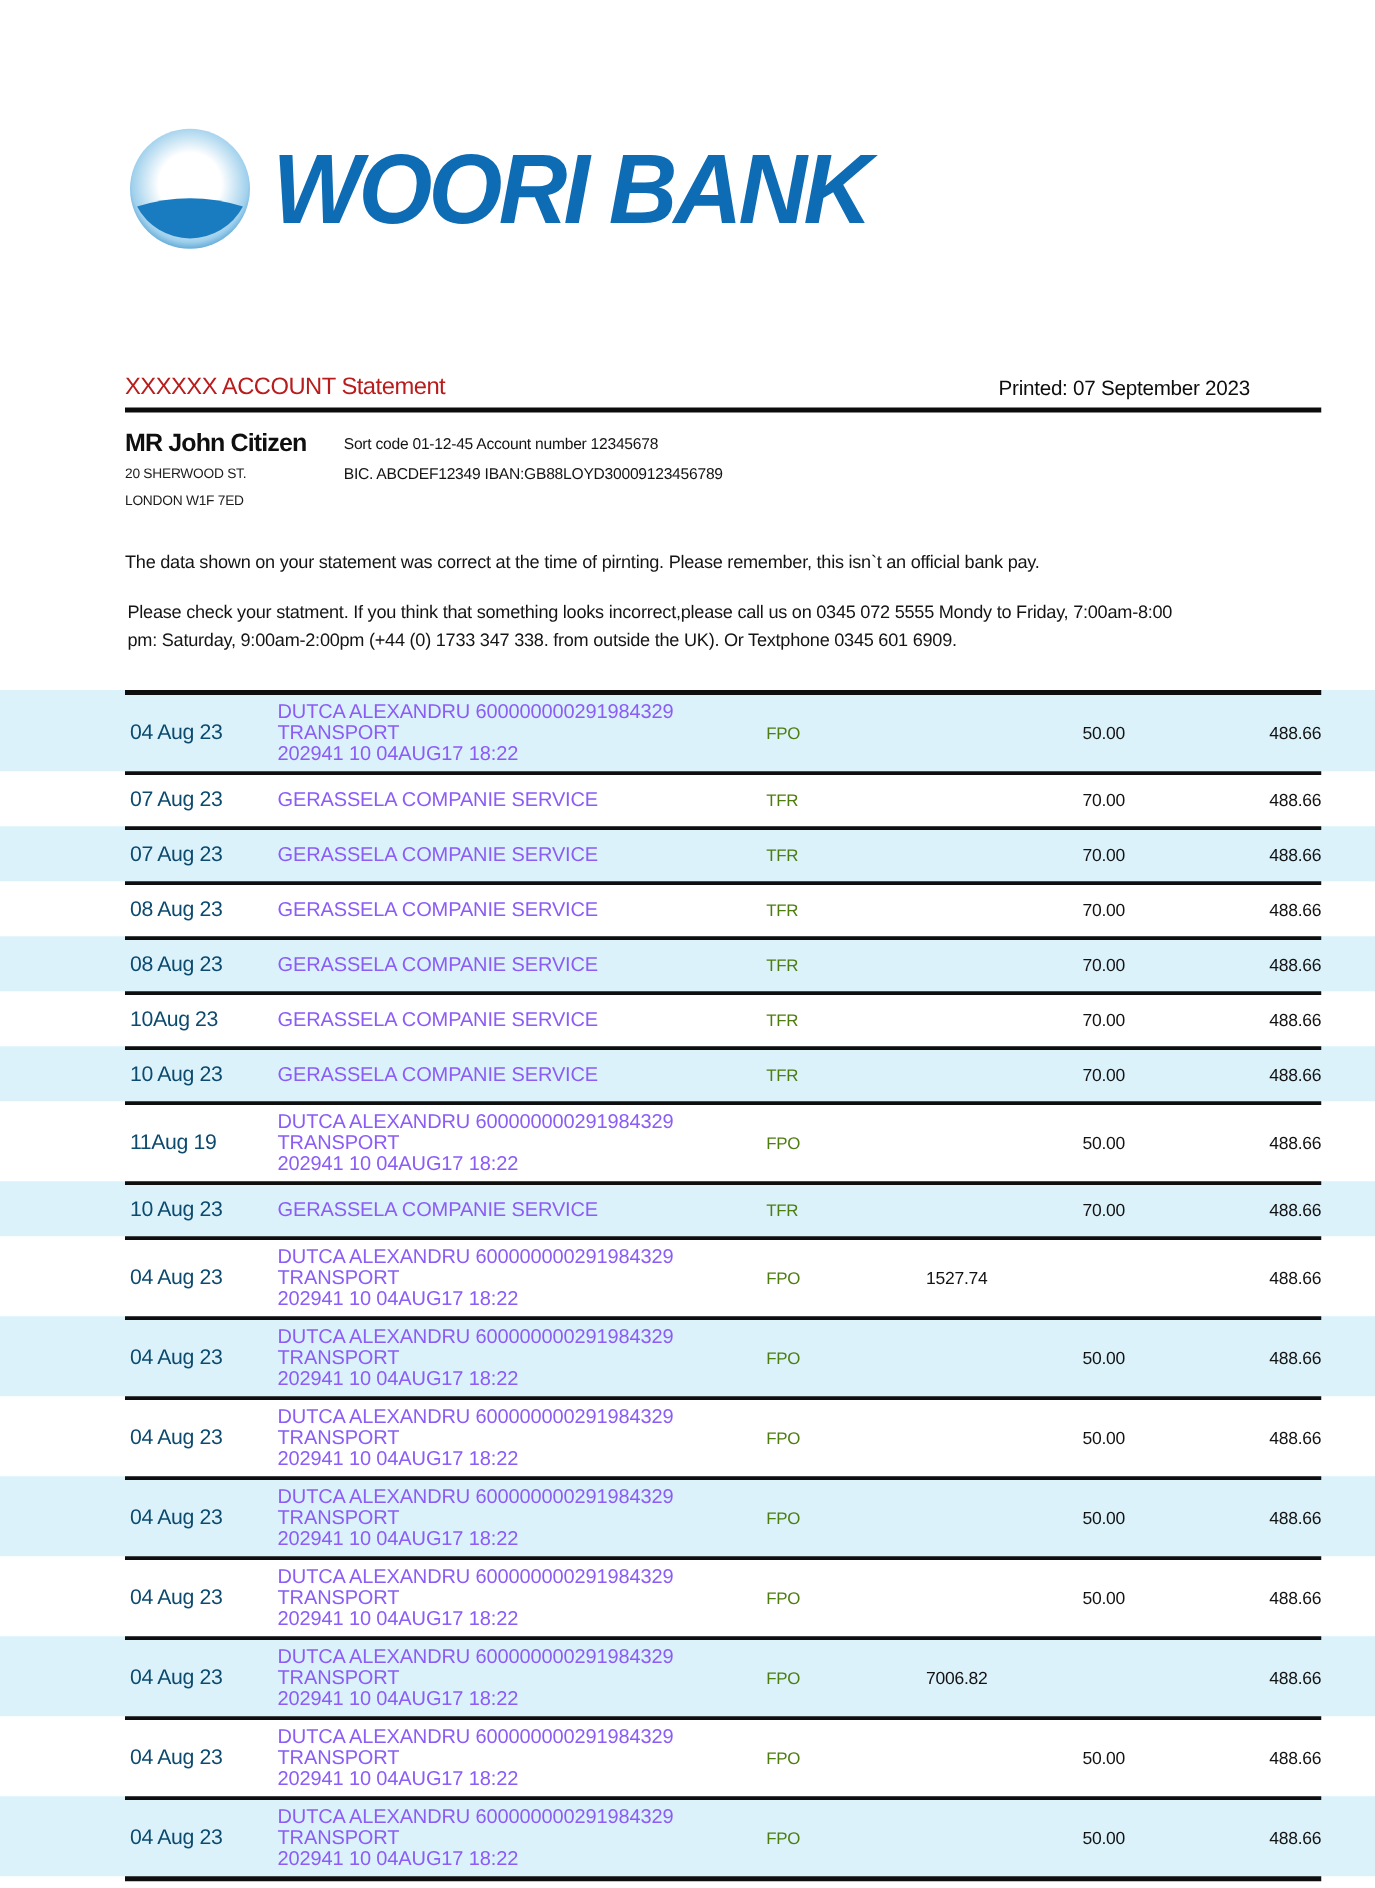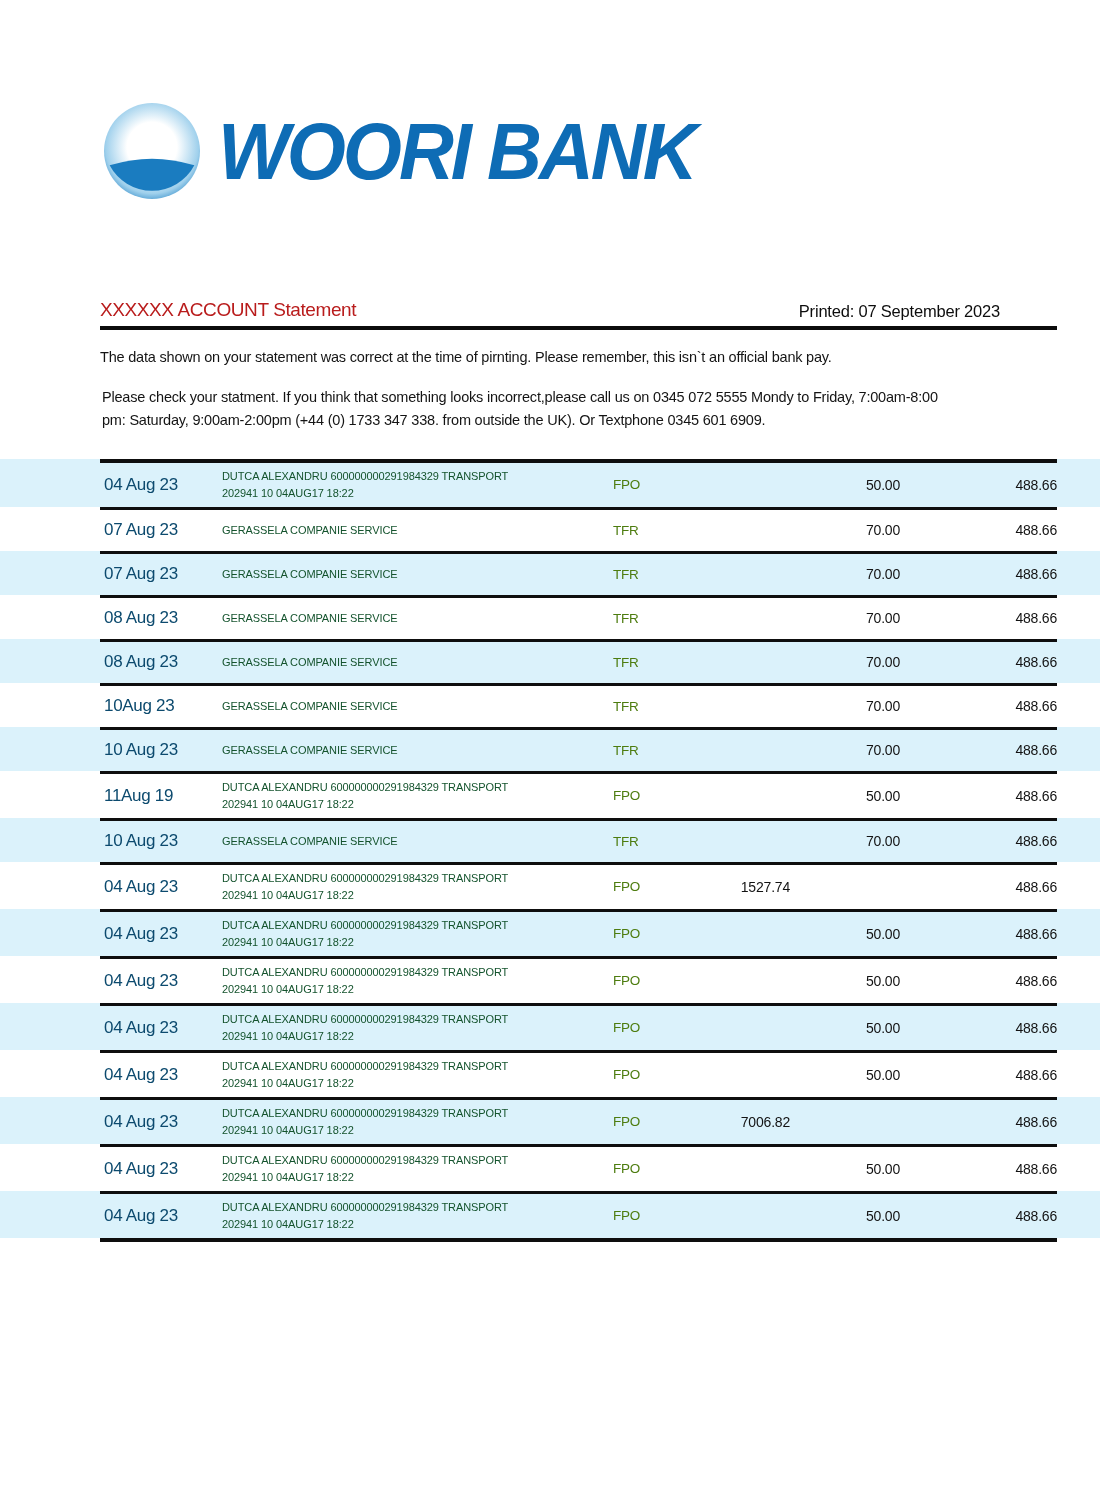--- a/index.html
+++ b/index.html
@@ -37,21 +37,21 @@
   .customer-row { margin:14px 0 0 100px; display:flex; }
   .cust-left { width:175px; }
   .cust-name { font-size:20px; font-weight:bold; letter-spacing:-0.7px; color:#0f0f0f; }
   .cust-addr1 { margin-top:6px; font-size:11px; color:#1c1c1c; }
   .cust-addr2 { margin-top:10px; font-size:11px; color:#1c1c1c; }
   .cust-right { padding-top:4px; }
   .sort-line { font-size:12.5px; color:#141414; }
   .bic-line { margin-top:10px; font-size:12.5px; color:#141414; }
 
   
-  .note1 { margin:19px 0 0 100px; width:845px; font-size:14.5px; color:#141414; }
+  .note1 { margin:35px 0 0 100px; width:845px; font-size:14.5px; color:#141414; }
   .note2 { margin:21px 0 0 102px; width:838px; font-size:14.5px; line-height:1.62; color:#141414; }
 
   
   .tbl { margin-top:26px; }
   .grid6 {
     margin-left:100px; width:957px;
     display:grid;
     grid-template-columns:122px 391px 77px 100px 110px 1fr;
     align-items:center;
   }
@@ -59,21 +59,21 @@
   .thead .grid6 { color:#ffffff; font-size:17px; letter-spacing:-0.2px; }
   .hc { padding:0 0 0 4px; }
   .hc.num { text-align:right; padding:0; }
 
   .trow { width:1100px; }
   .trow:nth-child(odd) { background:#dbf2fb; }
   .trow-inner { border-top:3px solid #0e0e0e; min-height:44px; padding:5px 0; }
   .trow:first-child .trow-inner { border-top-width:4px; }
 
   .c-date { font-size:17px; color:#0c4a6e; padding-left:4px; letter-spacing:-0.3px; }
-  .c-desc { font-size:11px; line-height:17px; color:#14532d; letter-spacing:-0.1px; }
+  .c-desc { font-size:16px; line-height:17px; color:#8b5cf6; letter-spacing:-0.1px; }
   .c-type { font-size:13.5px; color:#4d7c0f; }
   .num { text-align:right; font-size:14px; color:#131313; }
 
   .tbl-bottom { margin-left:100px; width:957px; height:4px; background:#0e0e0e; }
 </style>
 </head>
 <body>
 
 <div class="page">
 
@@ -92,20 +92,31 @@
     </svg>
     <div class="logo-text">WOORI BANK</div>
   </div>
 
   <div class="title-row">
     <div class="stmt-title">XXXXXX ACCOUNT Statement</div>
     <div class="printed">Printed: 07 September 2023</div>
   </div>
   <div class="hr1"></div>
 
+  <div class="customer-row">
+    <div class="cust-left">
+      <div class="cust-name">MR John Citizen</div>
+      <div class="cust-addr1">20 SHERWOOD ST.</div>
+      <div class="cust-addr2">LONDON W1F 7ED</div>
+    </div>
+    <div class="cust-right">
+      <div class="sort-line">Sort code 01-12-45 Account number 12345678</div>
+      <div class="bic-line">BIC. ABCDEF12349  IBAN:GB88LOYD30009123456789</div>
+    </div>
+  </div>
 
   <div class="note1">The data shown on your statement was correct at the time of pirnting. Please remember, this isn`t an official bank pay.</div>
   <div class="note2">Please check your statment. If you think that something looks incorrect,please call us on 0345 072 5555 Mondy to Friday, 7:00am-8:00 pm: Saturday, 9:00am-2:00pm (+44 (0) 1733 347 338. from outside the UK). Or Textphone 0345 601 6909.</div>
 
   <div class="tbl">
     <div id="tbody">
   <div class="trow">
     <div class="grid6 trow-inner">
       <div class="c-date">04 Aug 23</div>
       <div class="c-desc">

